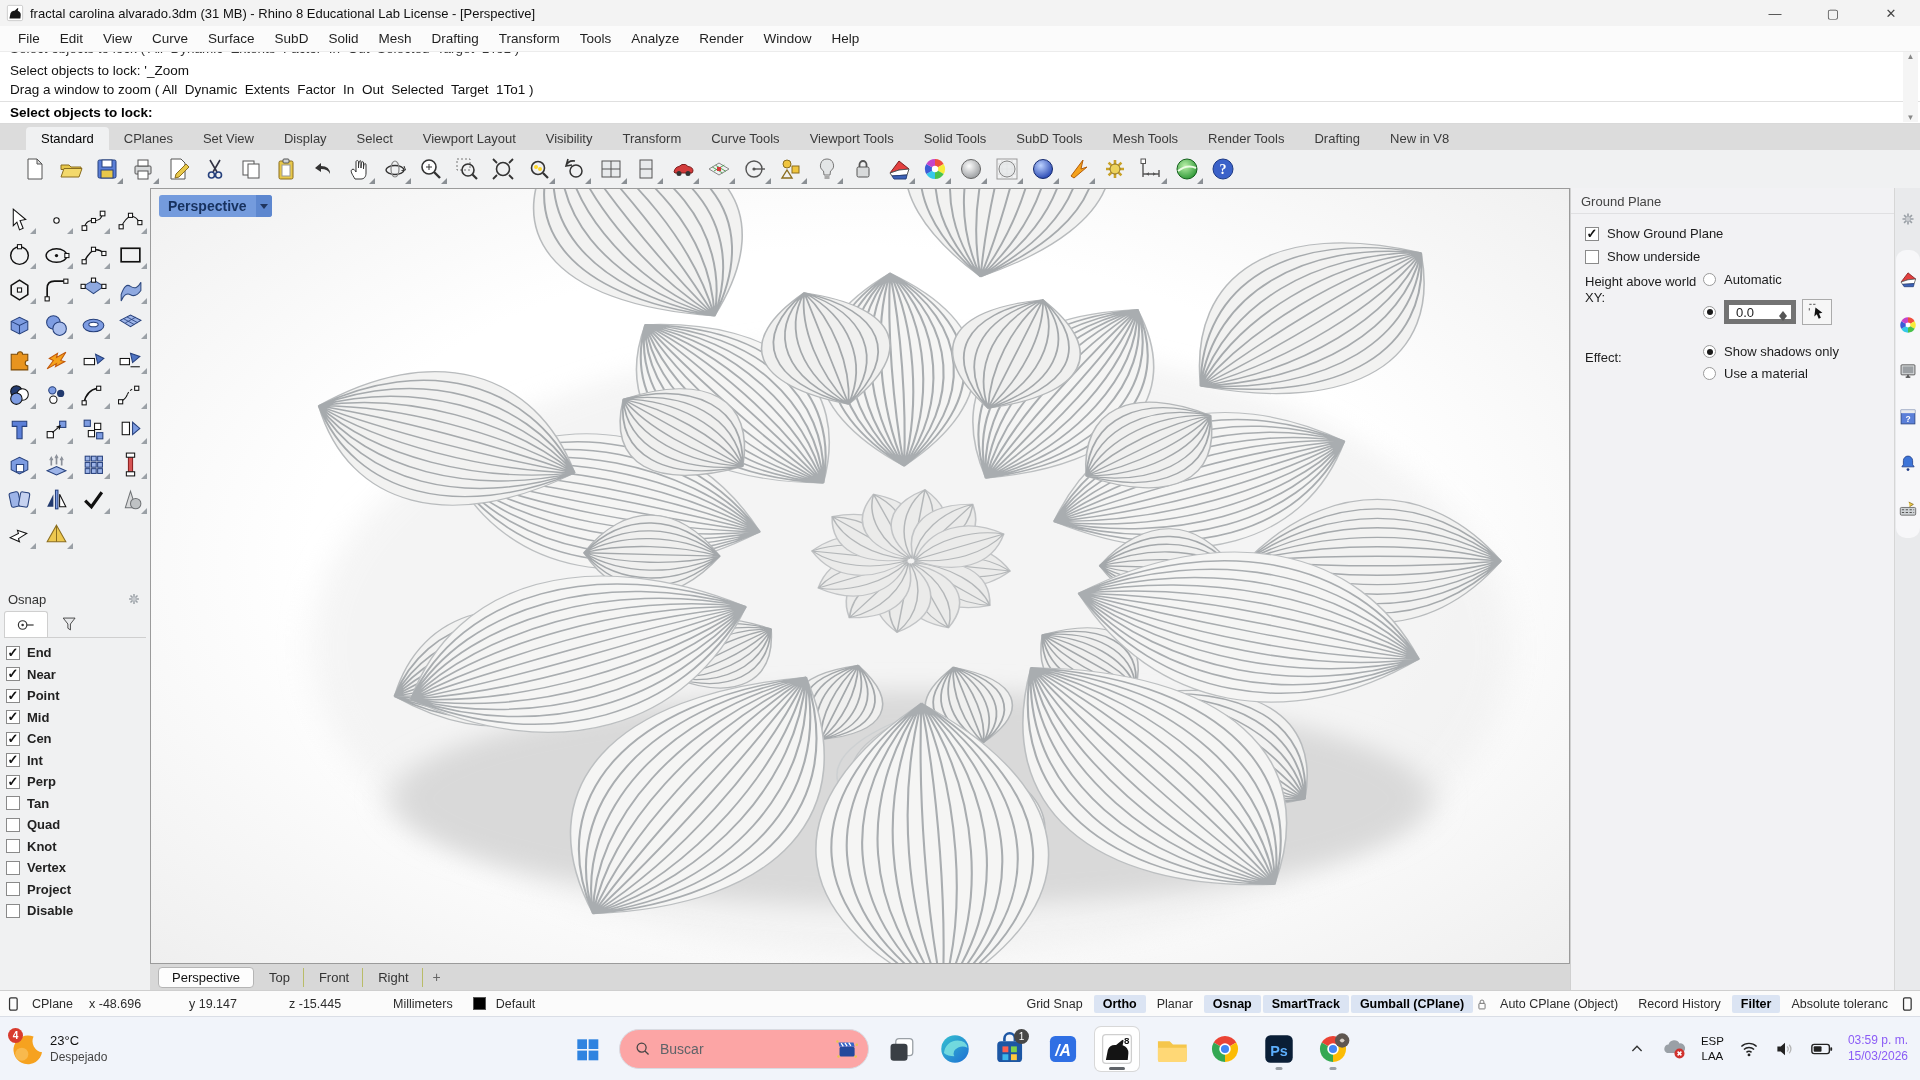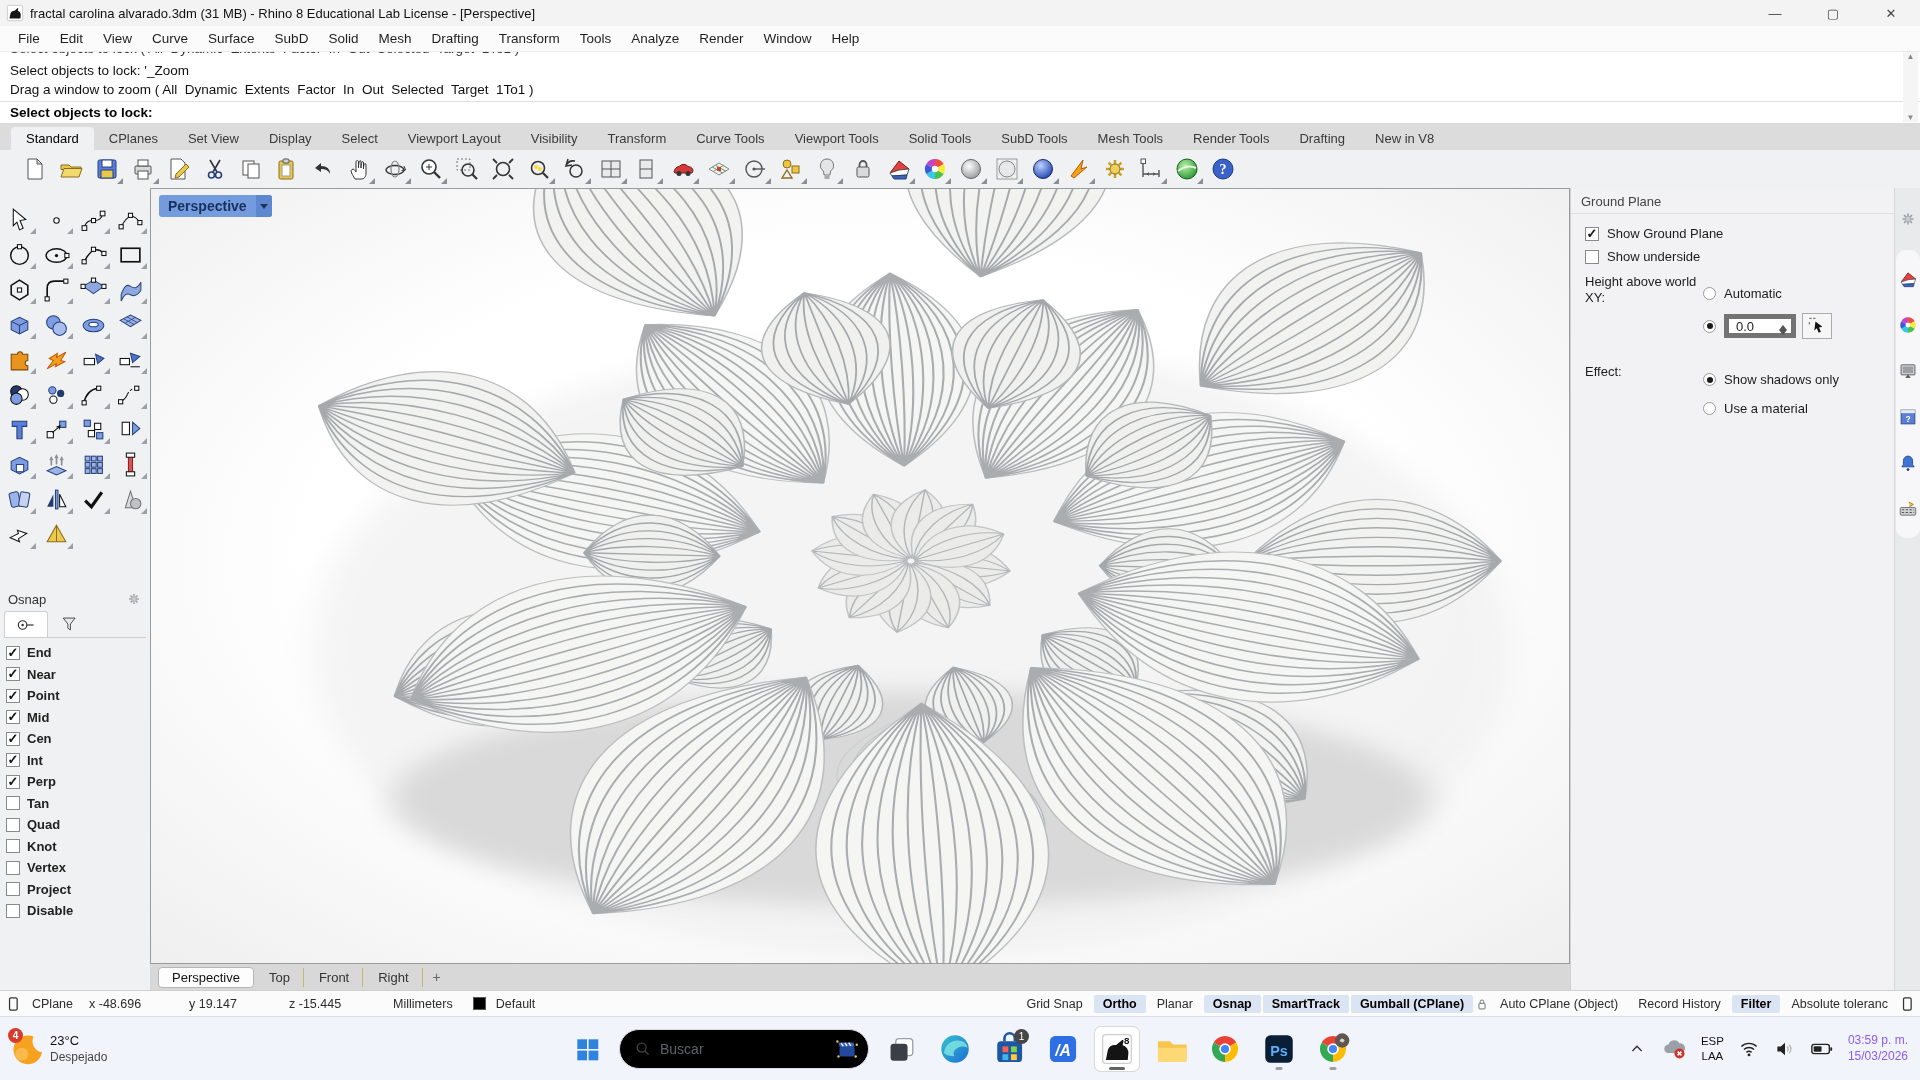--- a/index.html
+++ b/index.html
@@ -20,21 +20,21 @@
   
   #cmd { height:72px; background:#ffffff; position:relative; border-bottom:1px solid #d9d9d9; flex:0 0 auto; overflow:hidden; }
   .cmd-clip { height:9px; overflow:hidden; }
   .cmd-clip span { display:block; margin-top:-11px; font-size:13.5px; color:#333; padding-left:10px; white-space:pre; }
   .cmd-line { font-size:13.5px; color:#111; padding-left:10px; line-height:19px; white-space:pre; }
   .cmd-sep { border-top:1px solid #e0e0e0; margin-top:2px; }
   .cmd-prompt { font-size:13.5px; font-weight:bold; color:#000; padding-left:10px; line-height:21px; }
   #cmdscroll { position:absolute; right:2px; top:0; width:15px; height:70px; background:#f5f5f5; display:flex; flex-direction:column; justify-content:space-between; align-items:center; font-size:8px; color:#888; }
 
   
-  #tabsrow { height:26px; background:#dcdcdc; display:flex; align-items:flex-end; padding-left:11px; flex:0 0 auto; }
+  #tabsrow { height:26px; background:#dcdcdc; display:flex; align-items:flex-end; padding-left:26px; flex:0 0 auto; }
   .ttab { font-size:13px; color:#3a3a3a; padding:4px 15px 4px; border-radius:4px 4px 0 0; }
   .ttab.active { background:#f0f1f2; color:#000; }
 
   
   #iconbar { height:38px; background:#f0f1f2; display:flex; align-items:center; padding-left:18px; gap:2px; flex:0 0 auto; }
   .tbtn { width:34px; height:32px; display:flex; align-items:center; justify-content:center; position:relative; border-radius:3px; }
   .tbtn.fly::after { content:""; position:absolute; right:1px; bottom:1px; border-left:6px solid transparent; border-bottom:6px solid #8a8f94; }
 
   
   #main { flex:1 1 auto; display:flex; min-height:0; }
@@ -68,21 +68,21 @@
   .vtab.active { background:#fdfdfd; border:1px solid #b5b5b5; border-radius:4px; font-weight:normal; color:#111; }
   .vtab-add { color:#666; font-size:14px; padding:0 8px; }
 
   
   #rightpanel { width:324px; background:#f2f2f4; border-left:1px solid #d0d0d0; flex:0 0 auto; font-size:13px; }
   .gp-title { font-size:13px; color:#444; padding:6px 10px 4px; border-bottom:1px solid #e0e0e2; }
   .gp-body { padding:12px 10px 0 14px; }
   .gp-chk { display:flex; align-items:center; gap:8px; margin-bottom:8px; color:#1c1c1c; }
   .gp-grid { display:grid; grid-template-columns:118px 1fr; margin-top:6px; row-gap:4px; }
   .gp-lbl { color:#1c1c1c; line-height:1.25; padding-top:2px; }
-  .rrow { display:flex; align-items:center; gap:8px; margin-bottom:7px; color:#1c1c1c;margin-top:14px; }
+  .rrow { display:flex; align-items:center; gap:8px; margin-bottom:7px; color:#1c1c1c; }
   .rb { width:13px; height:13px; border-radius:50%; border:1px solid #9a9a9a; background:#fff; display:inline-flex; align-items:center; justify-content:center; flex:0 0 auto; }
   .rb.sel::after { content:""; width:6px; height:6px; border-radius:50%; background:#1a1a1a; }
   .numwrap { display:flex; align-items:center; gap:6px; }
   .numbox { width:72px; height:24px; border:5px solid #737373; background:#fff; display:flex; align-items:center; padding-left:7px; font-size:13px; position:relative; }
   .spin { position:absolute; right:2px; top:2px; bottom:2px; width:13px; display:flex; flex-direction:column; justify-content:space-between; }
   .spin i { display:block; width:0; height:0; border:4px solid transparent; margin:0 auto; }
   .spin .up { border-bottom:5px solid #555; }
   .spin .dn { border-top:5px solid #555; }
   .pickbtn { width:30px; height:26px; border:1px solid #ababab; background:#f6f6f6; display:flex; align-items:center; justify-content:center; }
 
@@ -104,21 +104,21 @@
   .wx-icon { position:relative; width:34px; height:34px; }
   .wx-badge { position:absolute; left:-2px; top:-4px; background:#d83b2e; color:#fff; font-size:10px; font-weight:bold; width:15px; height:15px; border-radius:50%; display:flex; align-items:center; justify-content:center; }
   .wx-temp { font-size:13px; color:#111; line-height:1.25; }
   .wx-cond { font-size:12px; color:#444; }
   #tb-center { position:absolute; left:50%; transform:translateX(-50%); display:flex; align-items:center; gap:10px; }
   .tbicon { width:44px; height:44px; border-radius:6px; display:flex; align-items:center; justify-content:center; position:relative; }
   .tbicon.active { background:#ffffff; box-shadow:0 0 0 1px #d8d8d8; }
   .run-dot { position:absolute; bottom:1px; left:50%; transform:translateX(-50%); width:7px; height:3px; border-radius:2px; background:#9aa0a6; }
   .run-dot.wide { width:16px; background:#5f6368; }
   .app-badge { position:absolute; top:2px; right:2px; background:#474747; color:#fff; border-radius:50%; width:15px; height:15px; font-size:10px; display:flex; align-items:center; justify-content:center; }
-  #searchpill { width:250px; height:40px; background:#000000; border:1px solid #d8dbe2; border-radius:20px; display:flex; align-items:center; padding:0 8px 0 14px; gap:8px; }
+  #searchpill { width:250px; height:40px; background:#fca5a5; border:1px solid #d8dbe2; border-radius:20px; display:flex; align-items:center; padding:0 8px 0 14px; gap:8px; }
   #searchpill .stext { color:#5f6368; font-size:14px; flex:1; }
   #tb-tray { position:absolute; right:0; display:flex; align-items:center; gap:14px; padding-right:12px; }
   .lang { font-size:11.5px; text-align:center; line-height:1.25; color:#111; }
   .clock { font-size:12px; text-align:left; color:#8b5cf6; line-height:1.3; }
   svg { display:block; }
 </style>
 </head>
 <body>
 
 <div id="app">

